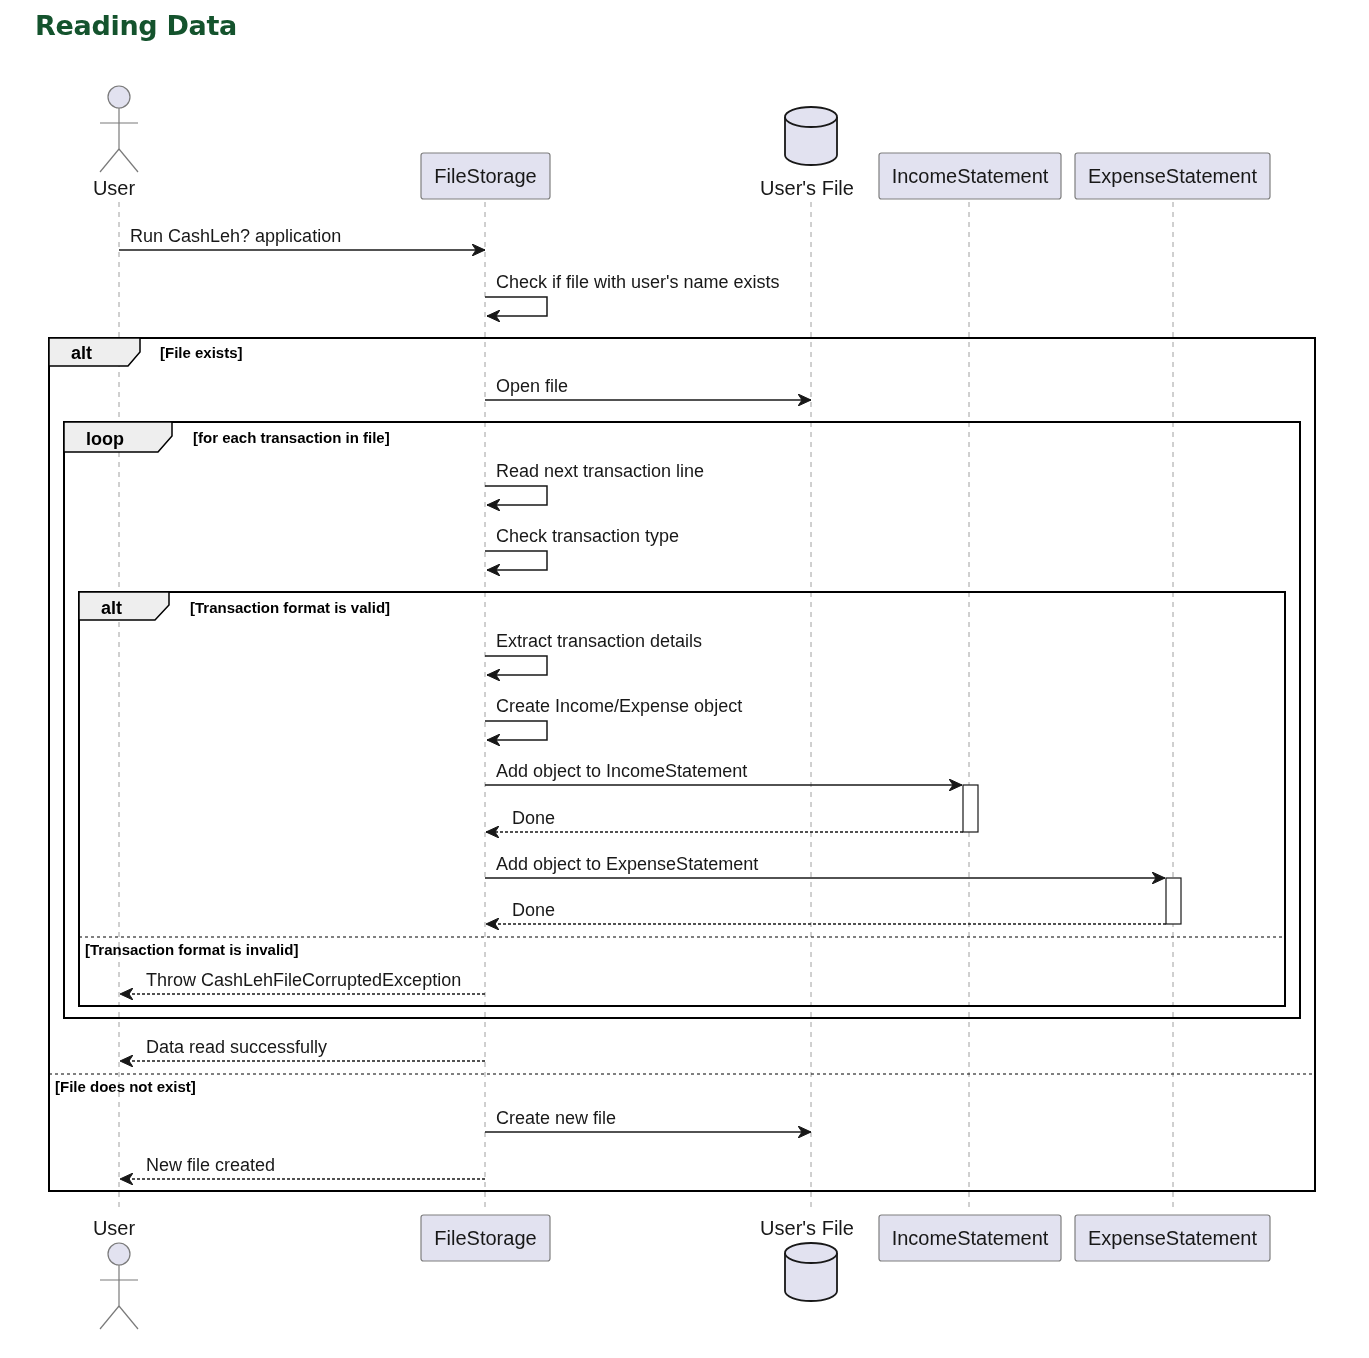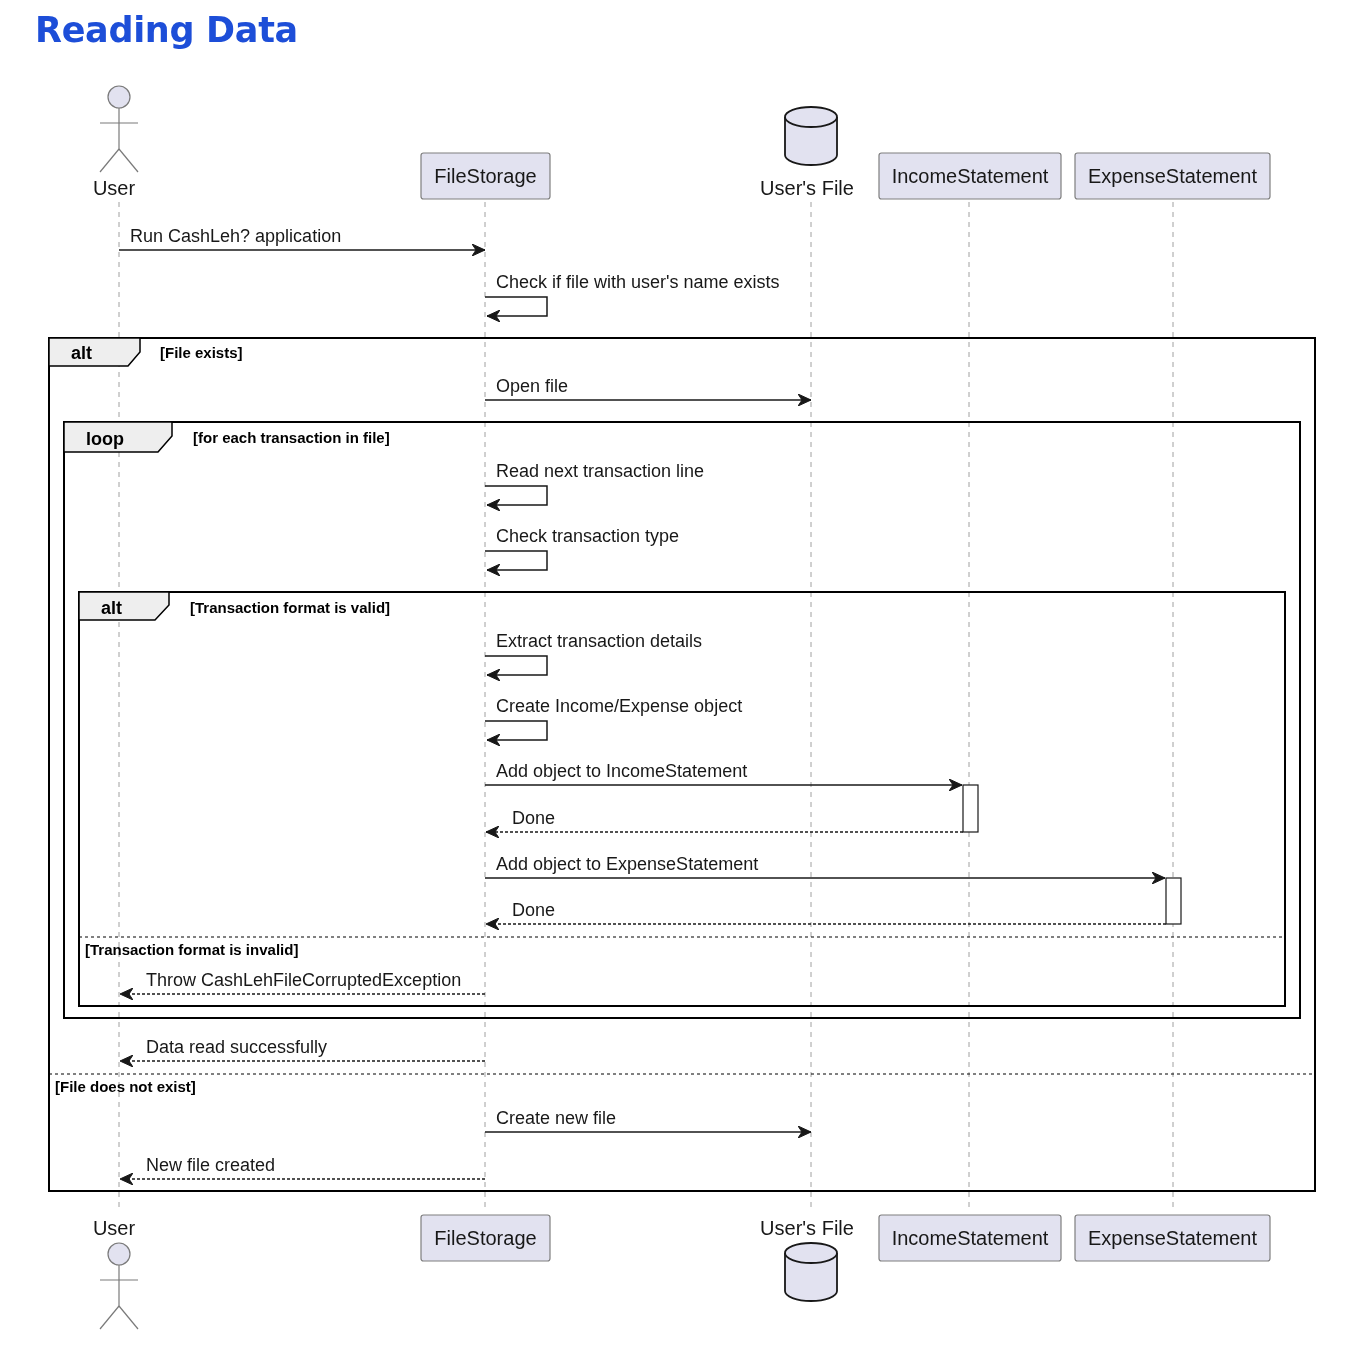--- a/index.html
+++ b/index.html
@@ -1,20 +1,20 @@
 <!DOCTYPE html>
 <html><head>
   <meta charset="utf-8">
   <style>
     html, body { margin: 0; padding: 0; background: #ffffff; }
     body { width: 1369px; height: 1358px; position: relative; overflow: hidden; }
     .page-title {
       position: absolute; left: 35px; top: 10px;
       font-family: "DejaVu Sans", sans-serif; font-weight: bold;
-      font-size: 35px; color: #1d4ed8; letter-spacing: -0.3px;
+      font-size: 27px; color: #14532d; letter-spacing: -0.3px;
     }
     svg#diagram { position: absolute; left: 0; top: 0; }
     .lbl { font-family: "Liberation Sans", sans-serif; font-size: 18px; fill: #181818; }
     .plbl { font-family: "Liberation Sans", sans-serif; font-size: 20px; fill: #181818; }
     .frag-kw { font-family: "Liberation Sans", sans-serif; font-size: 18px; font-weight: bold; fill: #000; }
     .frag-cond { font-family: "Liberation Sans", sans-serif; font-size: 15px; font-weight: bold; fill: #000; }
   </style>
 </head>
 <body>
 

